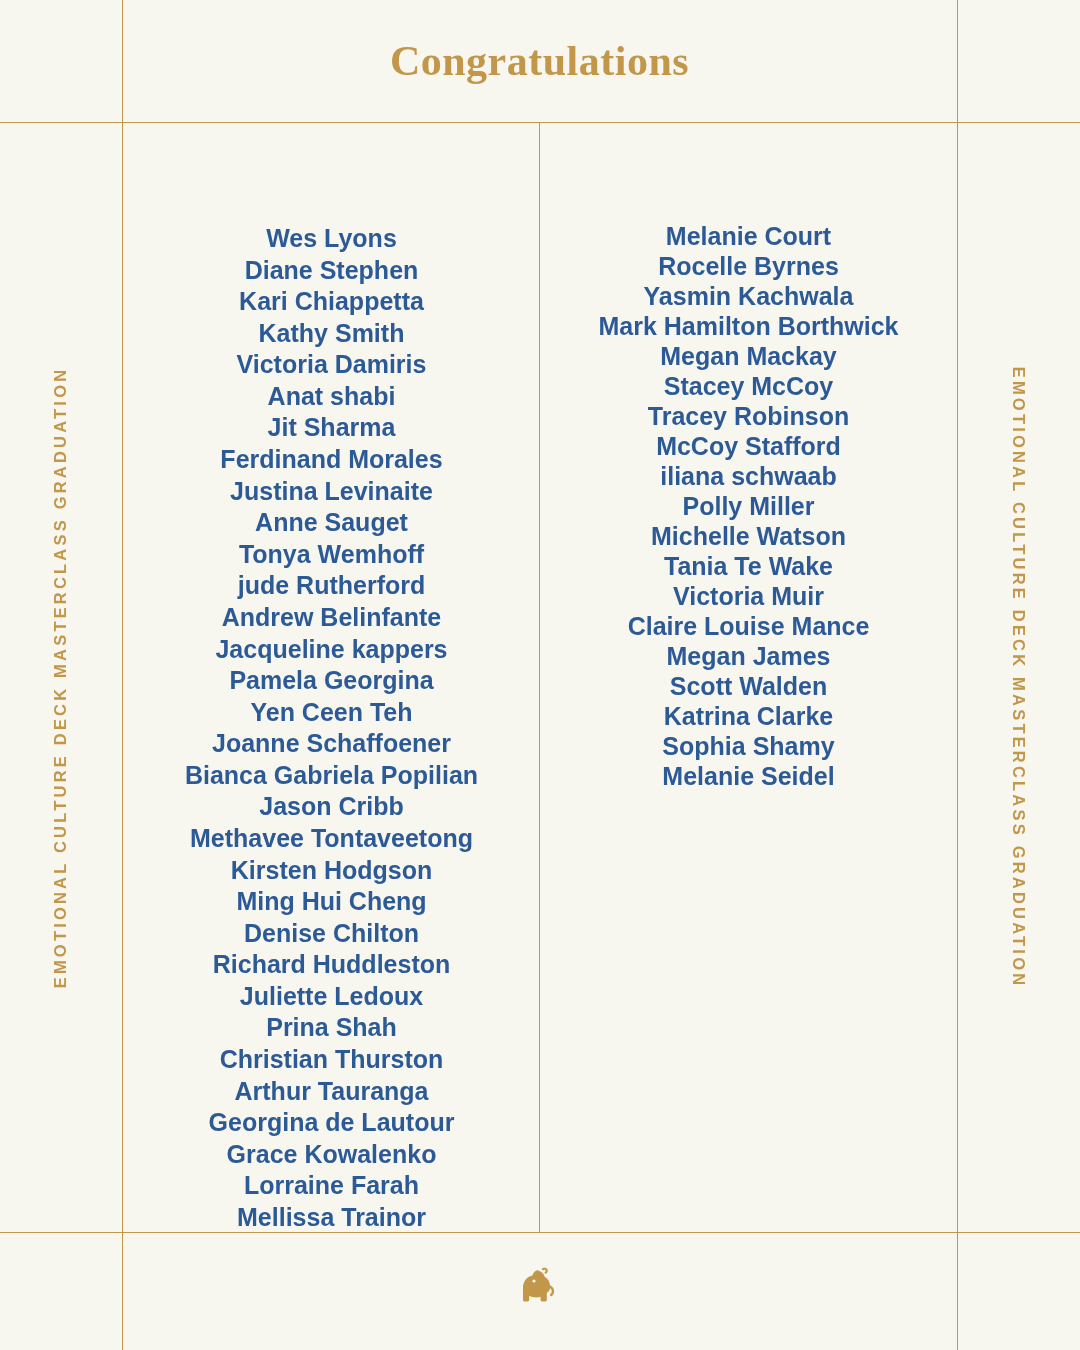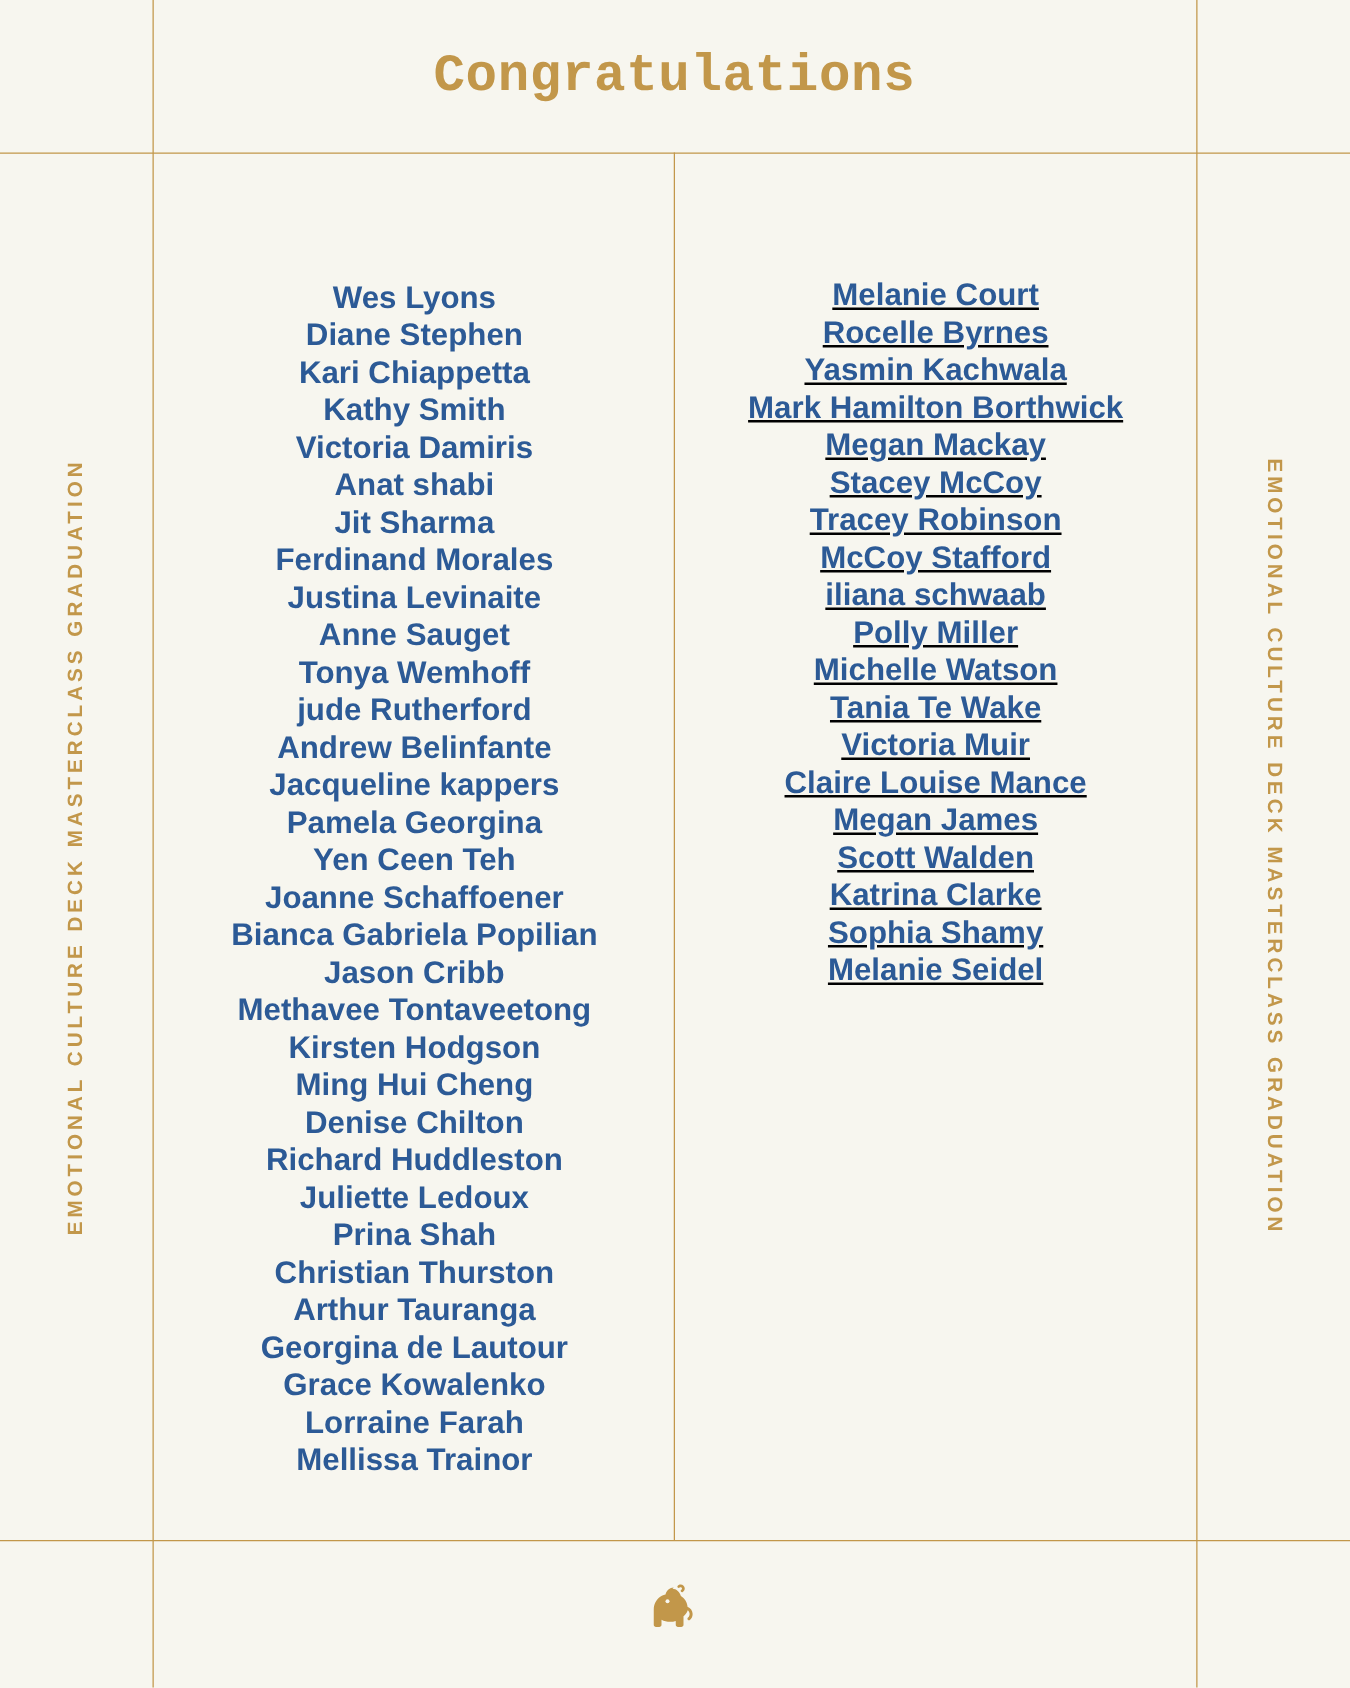--- a/index.html
+++ b/index.html
@@ -49,21 +49,21 @@
     position: absolute;
     top: 0;
     left: 122px;
     width: 835px;
     height: 122px;
     display: flex;
     align-items: center;
     justify-content: center;
   }
   .title {
-    font-family: Liberation Mono, monospace;
+    font-family: Liberation Serif, serif;
     font-weight: bold;
     font-size: 42px;
     color: #c2974a;
     letter-spacing: 0.5px;
   }
 
   
   .side-label {
     position: absolute;
     top: 122px;
@@ -102,23 +102,23 @@
     display: flex;
   }
   .col {
     flex: 1 1 0;
     padding-top: 100px;
     display: flex;
     flex-direction: column;
     align-items: center;
     box-sizing: border-box;
   }
-  .col-left { width: 416px; }
+  .col-left { width: 416px; justify-content: space-between; }
   .col-right { width: 418px; }
-  .col-right { padding-top: 98px; text-decoration: underline; }
+  .col-right { padding-top: 98px; }
 
   .name {
     font-size: 25px;
     font-weight: bold;
     color: #2c5a96;
     line-height: 30px;
     text-align: center;
     white-space: nowrap;
   }
 

